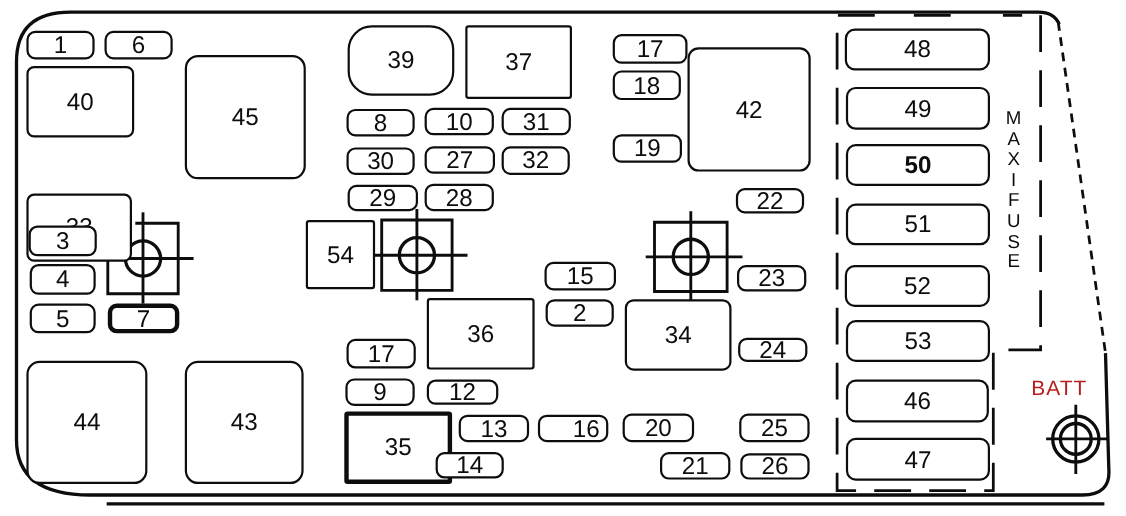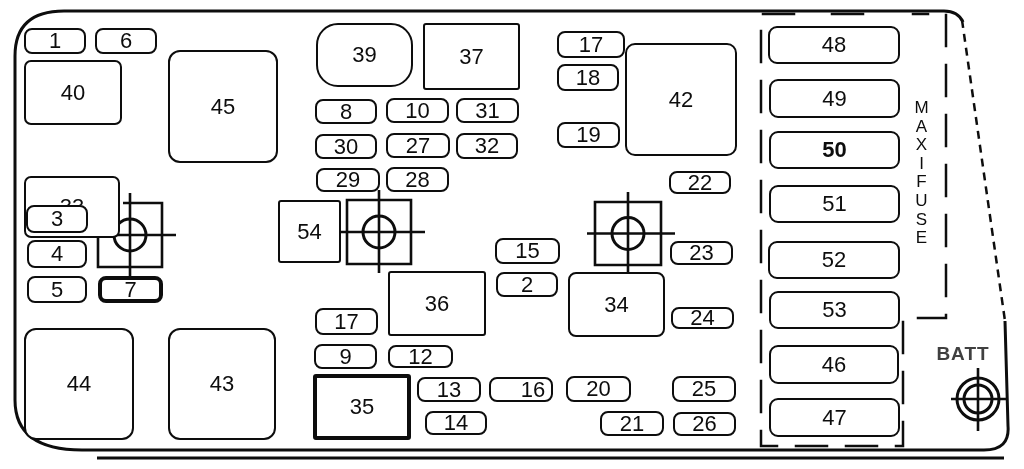--- a/index.html
+++ b/index.html
@@ -30,21 +30,21 @@
   .r10{border-radius:10px;border-width:2.8px;}
   .r12{border-radius:12px;border-width:2.8px;}
   .bold{border-width:4.2px;}
   #maxifuse-label{
     position:absolute;left:911px;top:99px;width:21px;z-index:3;
     display:flex;flex-direction:column;align-items:center;
     font-size:17px;line-height:18.6px;color:#0d0d0d;
   }
   #batt-label{
     position:absolute;left:931px;top:343px;width:64px;z-index:3;
-    text-align:center;font-size:19px;letter-spacing:1px;color:#404040;font-weight:bold;
+    text-align:center;font-size:19px;letter-spacing:1px;color:#b91c1c;
   }
 </style>
 </head>
 <body>
 
 <div id="stage">
 
   <svg id="outline-svg" width="1024" height="469" viewBox="0 0 1024 469">
 
     <path d="M 963 22 Q 958 11 944 11 L 64 11 Q 15 11 15 56 L 15 400 Q 15 450 82 450 L 984 450 Q 1010 450 1008 426 L 1005 321" fill="none" stroke="#0d0d0d" stroke-width="3"></path>
@@ -108,21 +108,21 @@
       <div class="fuse pill" style="left: 386px; top: 167px; width: 63px; height: 25px;">28</div>
       <div class="fuse pill" style="left: 495px; top: 238px; width: 65px; height: 26px;">15</div>
       <div class="fuse pill" style="left: 496px; top: 272px; width: 62px; height: 25px;">2</div>
       <div class="fuse sq" style="left: 388px; top: 271px; width: 98px; height: 65px;">36</div>
       <div class="fuse pill" style="left: 315px; top: 308px; width: 63px; height: 27px;">17</div>
       <div class="fuse pill" style="left: 314px; top: 344px; width: 63px; height: 25px;">9</div>
       <div class="fuse pill" style="left: 388px; top: 345px; width: 65px; height: 23px;">12</div>
       <div class="fuse sq bold" style="left: 313px; top: 374px; width: 98px; height: 66px;">35</div>
       <div class="fuse pill" style="left: 417px; top: 377px; width: 64px; height: 25px;">13</div>
       <div class="fuse pill" style="left: 489px; top: 377px; width: 64px; height: 25px; padding-left: 24px;">16</div>
-      <div class="fuse pill" style="left: 425px; top: 411px; width: 62px; height: 24px;">14</div>
+      <div class="fuse pill" style="left: 396px; top: 411px; width: 62px; height: 24px;">14</div>
       <div class="fuse pill" style="left: 566px; top: 376px; width: 65px; height: 26px;">20</div>
       <div class="fuse pill" style="left: 672px; top: 376px; width: 64px; height: 26px;">25</div>
       <div class="fuse pill" style="left: 600px; top: 411px; width: 64px; height: 25px;">21</div>
       <div class="fuse pill" style="left: 673px; top: 412px; width: 63px; height: 24px;">26</div>
       <div class="fuse pill" style="left: 557px; top: 31px; width: 68px; height: 27px;">17</div>
       <div class="fuse pill" style="left: 557px; top: 64px; width: 62px; height: 27px;">18</div>
       <div class="fuse pill" style="left: 557px; top: 97px; width: 63px; height: 26px; margin-top: 25px;">19</div>
       <div class="fuse r10" style="left: 625px; top: 43px; width: 112px; height: 113px;">42</div>
       <div class="fuse pill" style="left: 669px; top: 171px; width: 62px; height: 23px;">22</div>
       <div class="fuse pill" style="left: 670px; top: 241px; width: 63px; height: 24px;">23</div>

